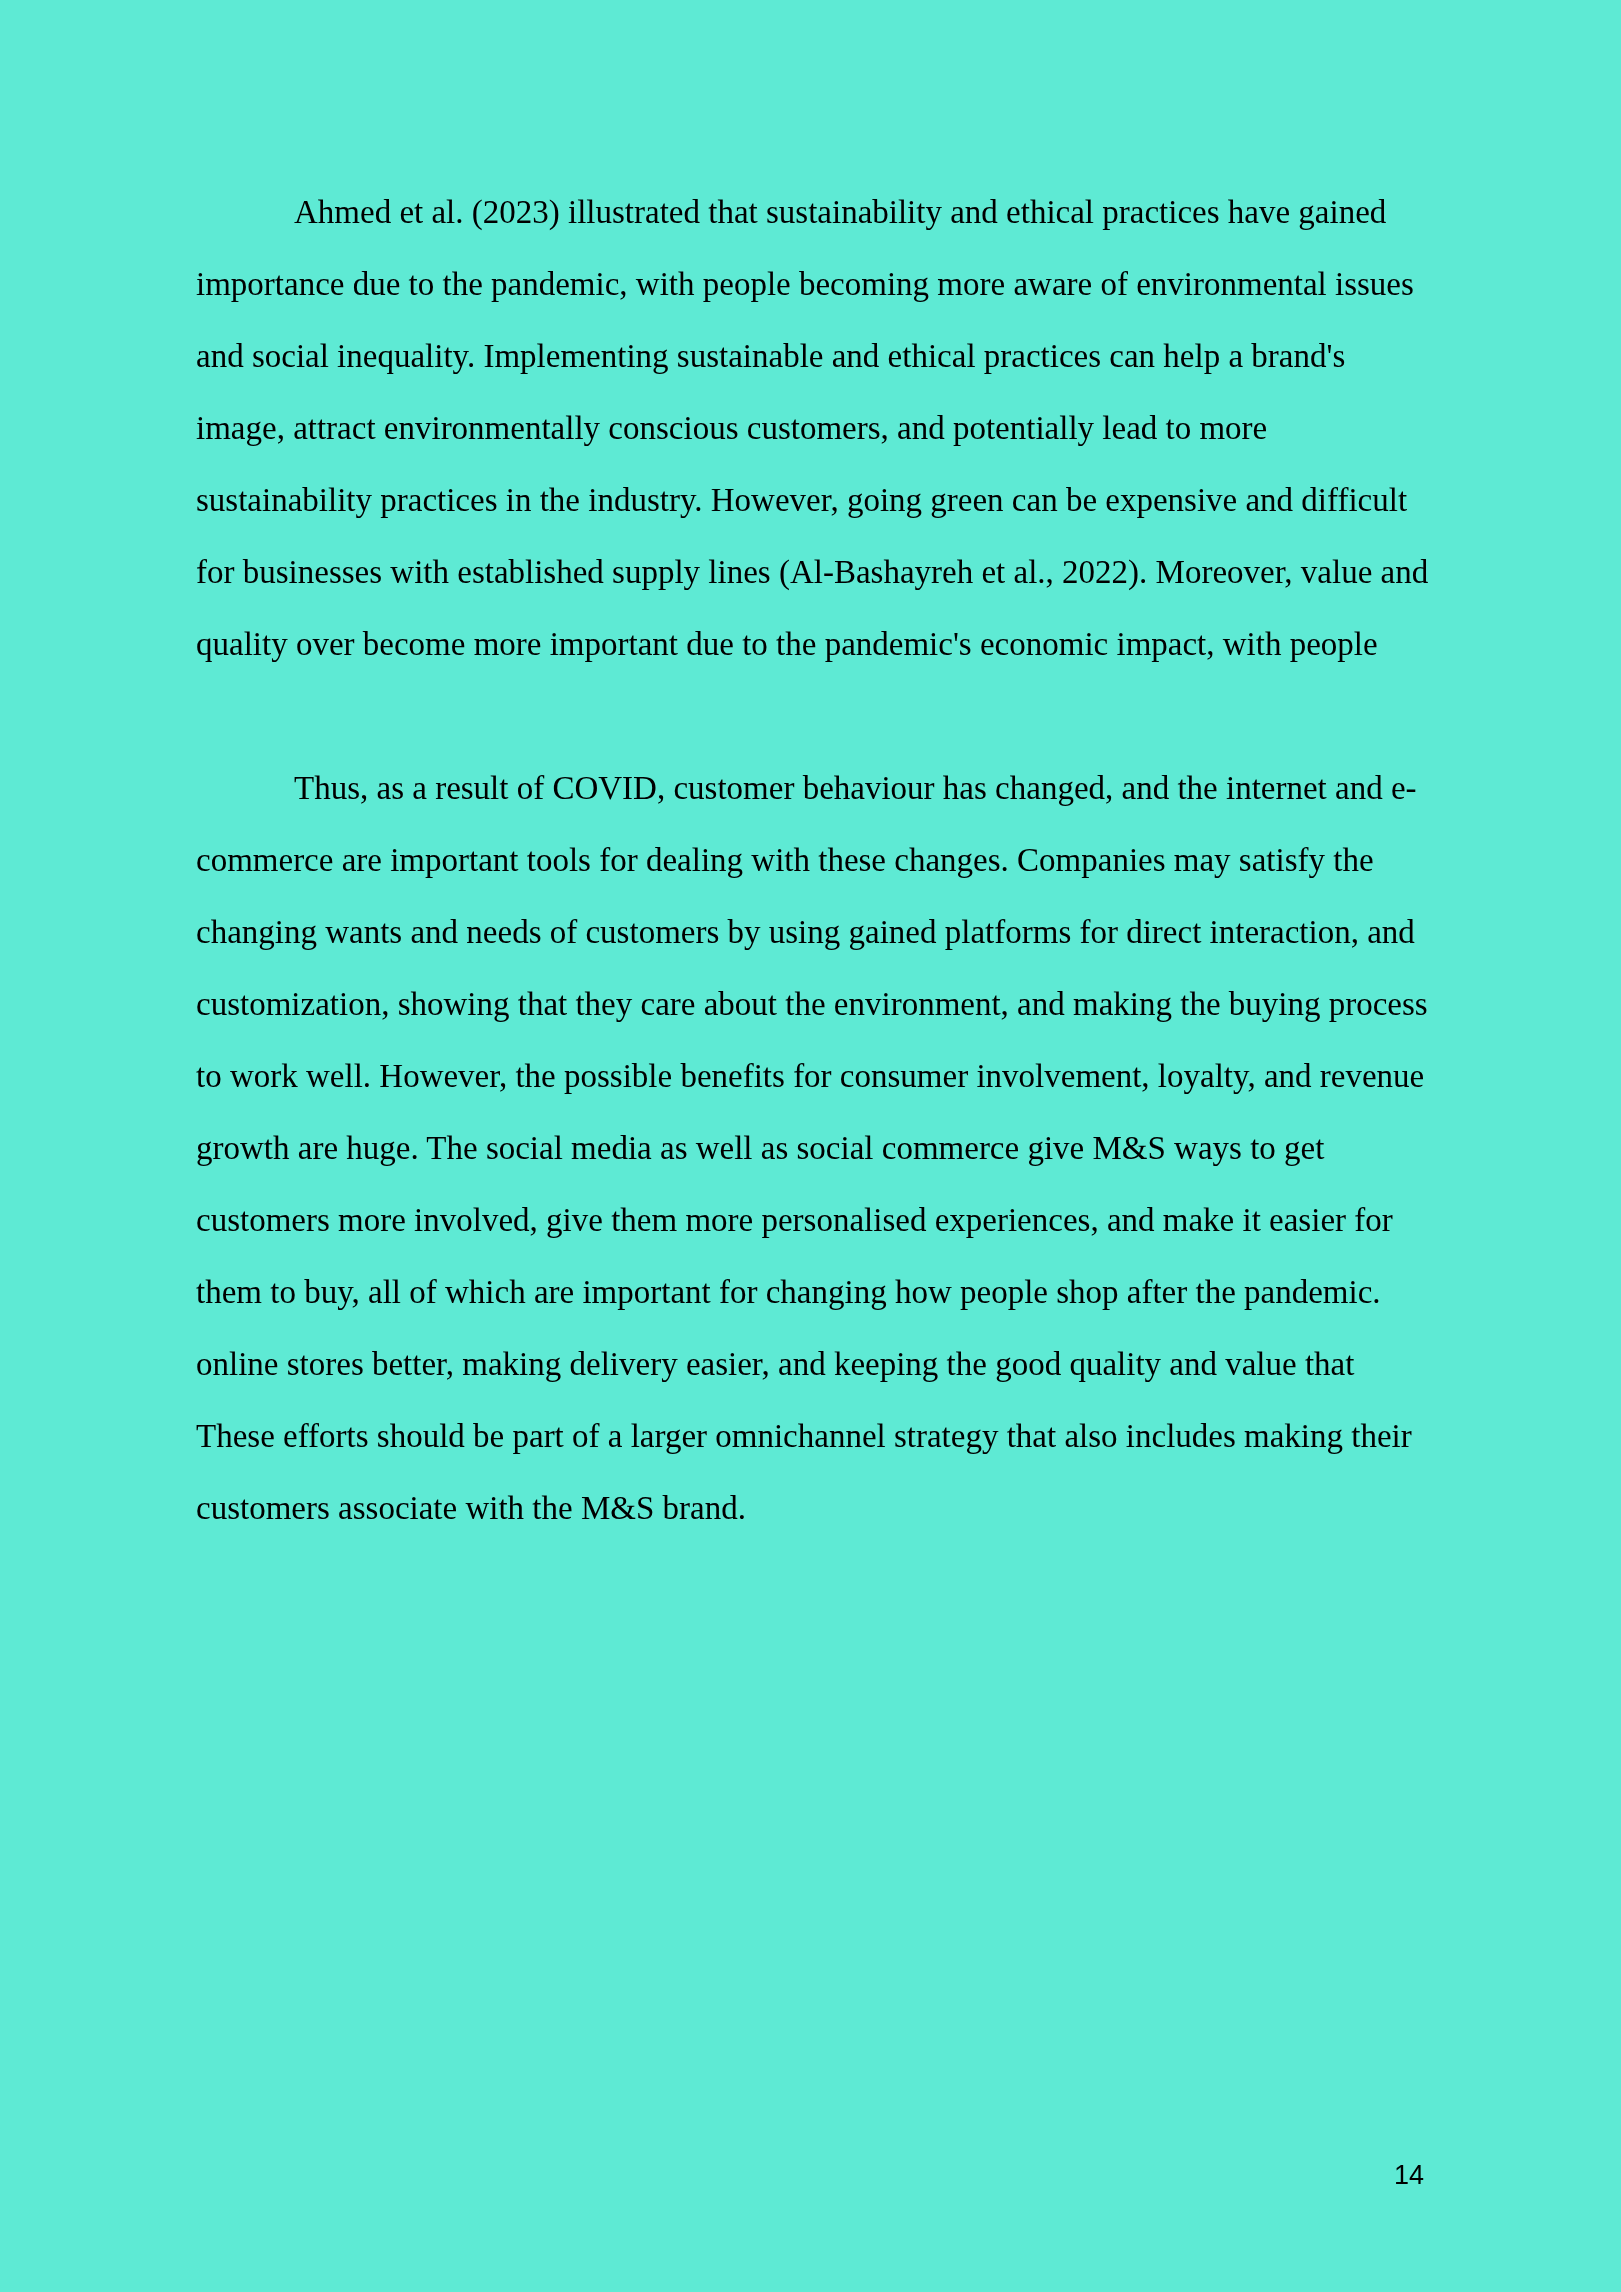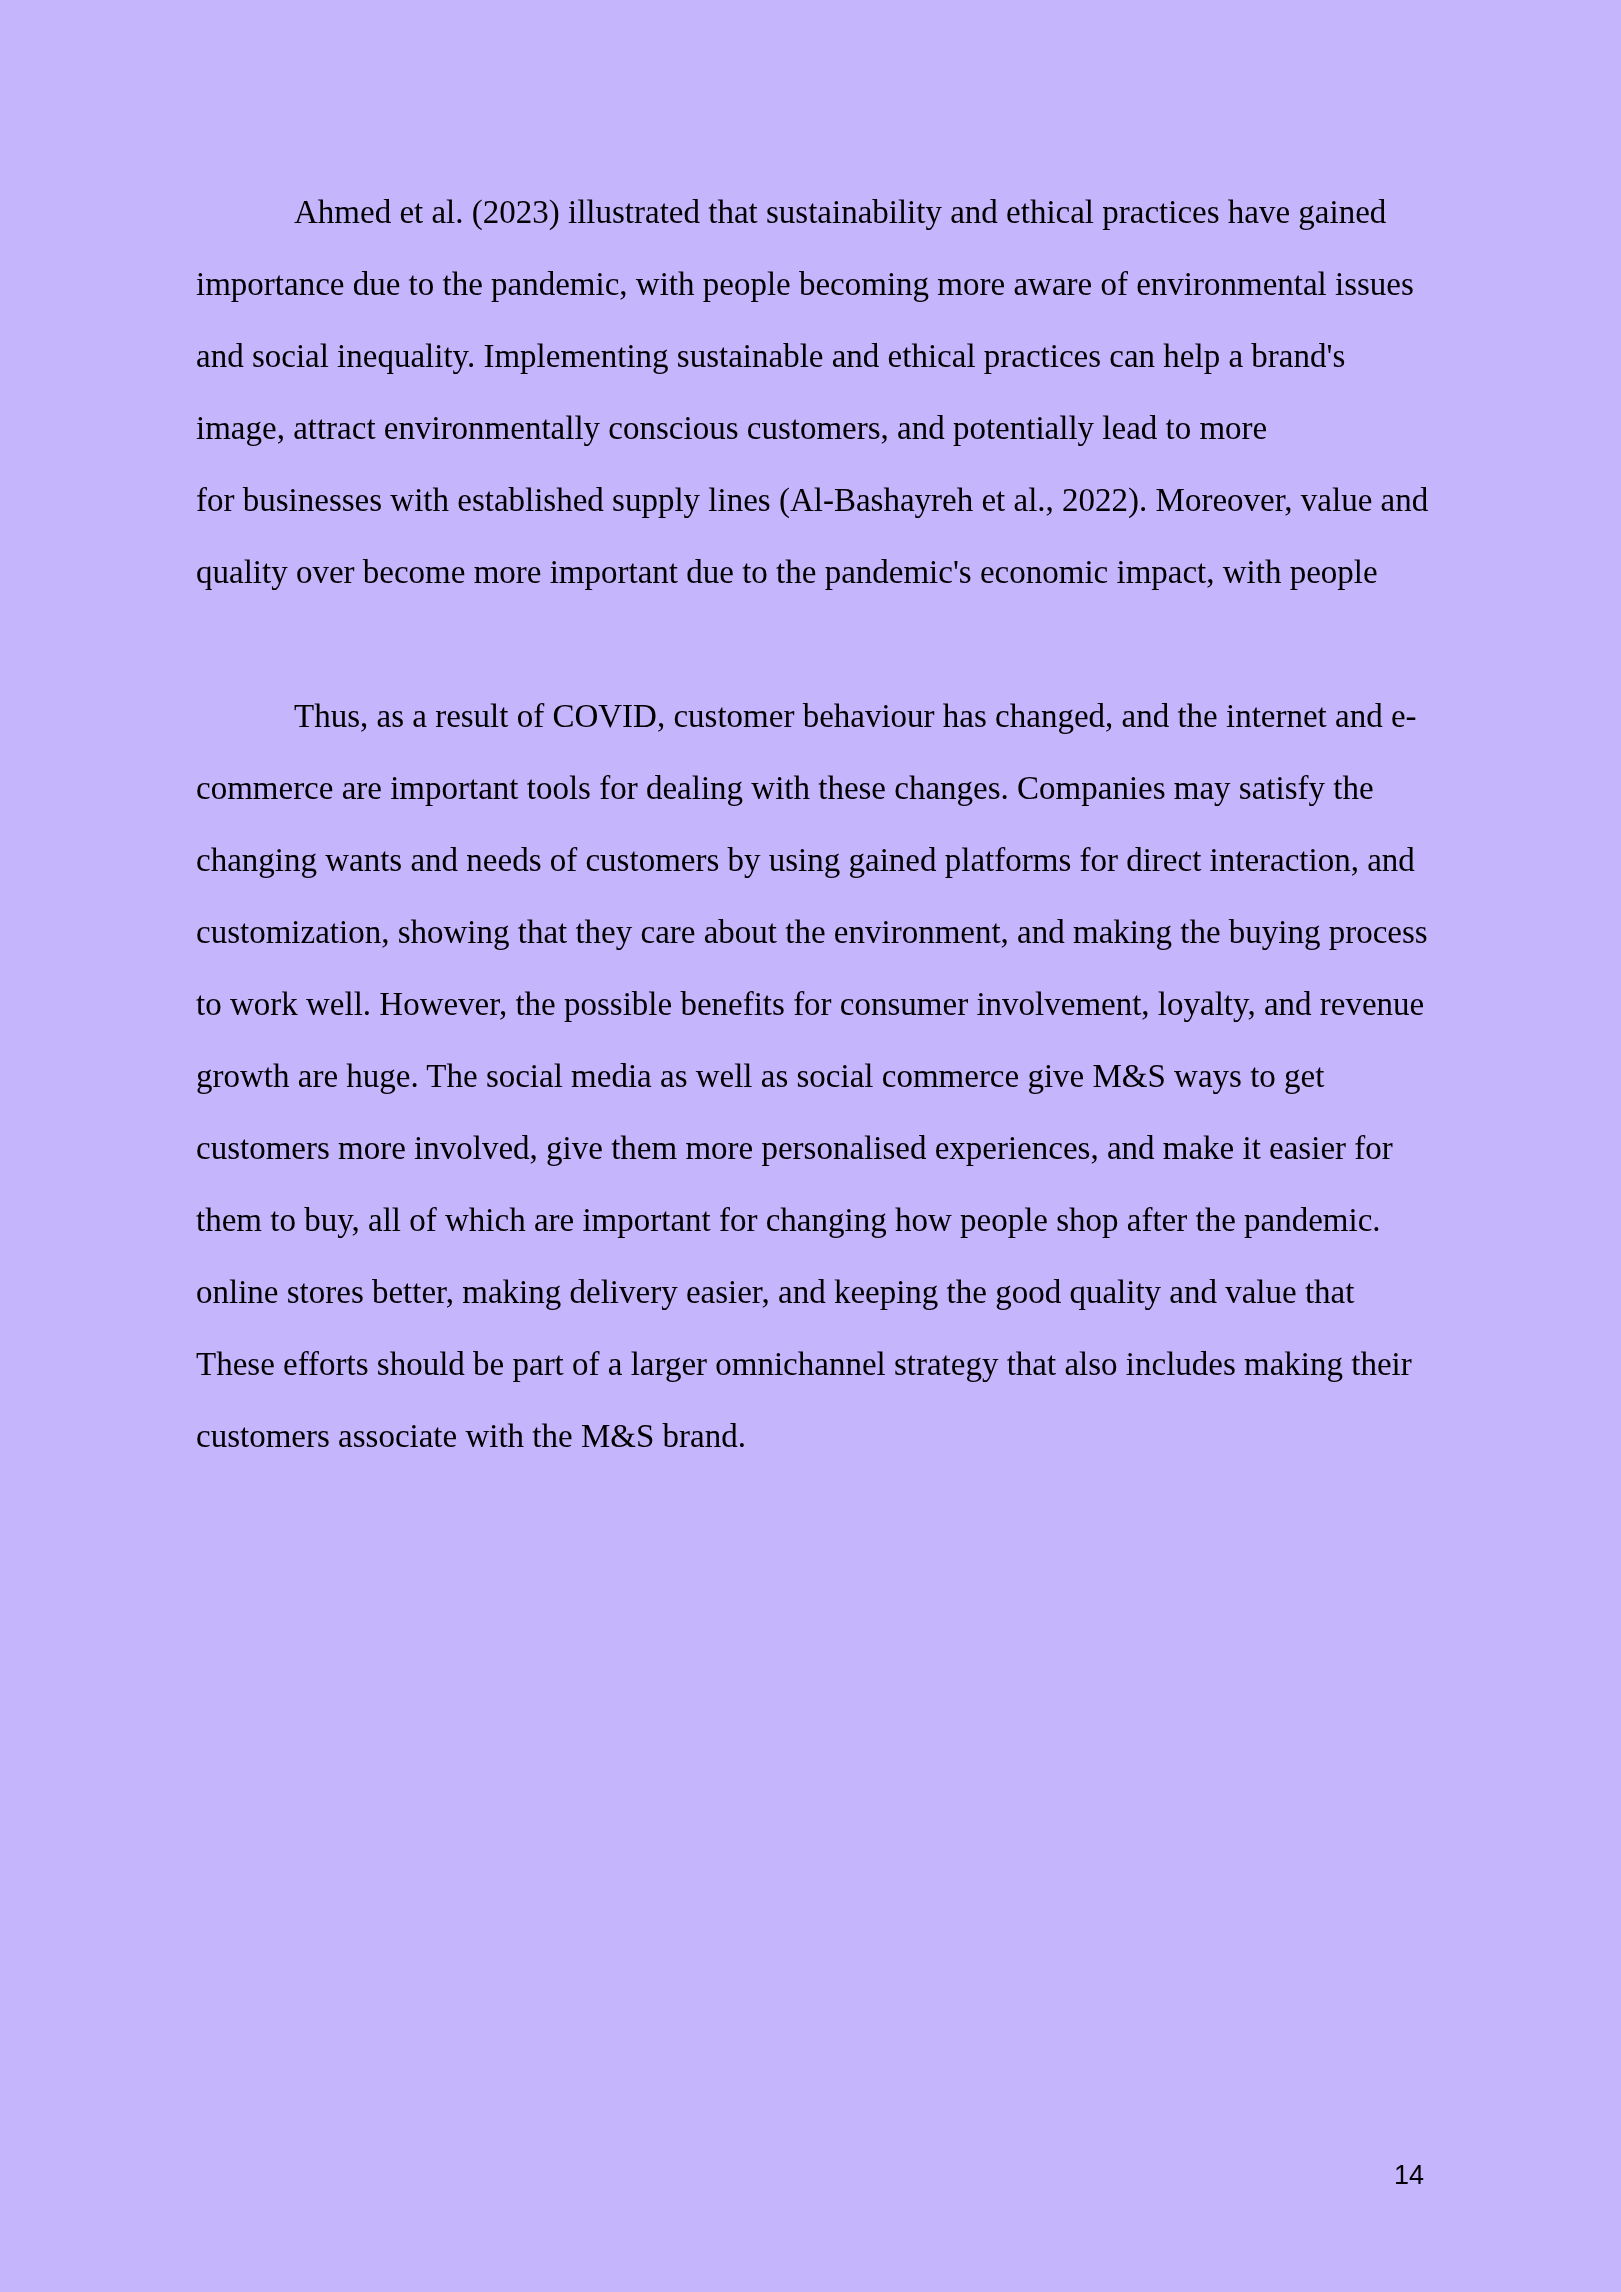--- a/index.html
+++ b/index.html
@@ -4,21 +4,21 @@
 <style>
   html, body {
     margin: 0;
     padding: 0;
     background: #ffffff;
   }
   .page {
     position: relative;
     width: 1621px;
     height: 2293px;
-    background: #c4b5fd;
+    background: #5eead4;
     overflow: hidden;
     font-family: "Liberation Serif", "DejaVu Serif", serif;
     color: #000000;
   }
   .doc-body {
     position: absolute;
     left: 196px;
     top: 176px;
     width: 1229px;
   }
@@ -50,20 +50,21 @@
 </head>
 <body>
 
 <div class="page">
   <div class="doc-body">
       <div class="paragraph">
         <div class="text-line first-line">Ahmed et al. (2023) illustrated that sustainability and ethical practices have gained</div>
         <div class="text-line">importance due to the pandemic, with people becoming more aware of environmental issues</div>
         <div class="text-line">and social inequality. Implementing sustainable and ethical practices can help a brand's</div>
         <div class="text-line">image, attract environmentally conscious customers, and potentially lead to more</div>
+        <div class="text-line">sustainability practices in the industry. However, going green can be expensive and difficult</div>
         <div class="text-line">for businesses with established supply lines (Al-Bashayreh et al., 2022). Moreover, value and</div>
         <div class="text-line">quality over become more important due to the pandemic's economic impact, with people</div>
       </div>
       <div class="paragraph">
         <div class="text-line first-line">Thus, as a result of COVID, customer behaviour has changed, and the internet and e-</div>
         <div class="text-line">commerce are important tools for dealing with these changes. Companies may satisfy the</div>
         <div class="text-line">changing wants and needs of customers by using gained platforms for direct interaction, and</div>
         <div class="text-line">customization, showing that they care about the environment, and making the buying process</div>
         <div class="text-line">to work well. However, the possible benefits for consumer involvement, loyalty, and revenue</div>
         <div class="text-line">growth are huge. The social media as well as social commerce give M&amp;S ways to get</div>

